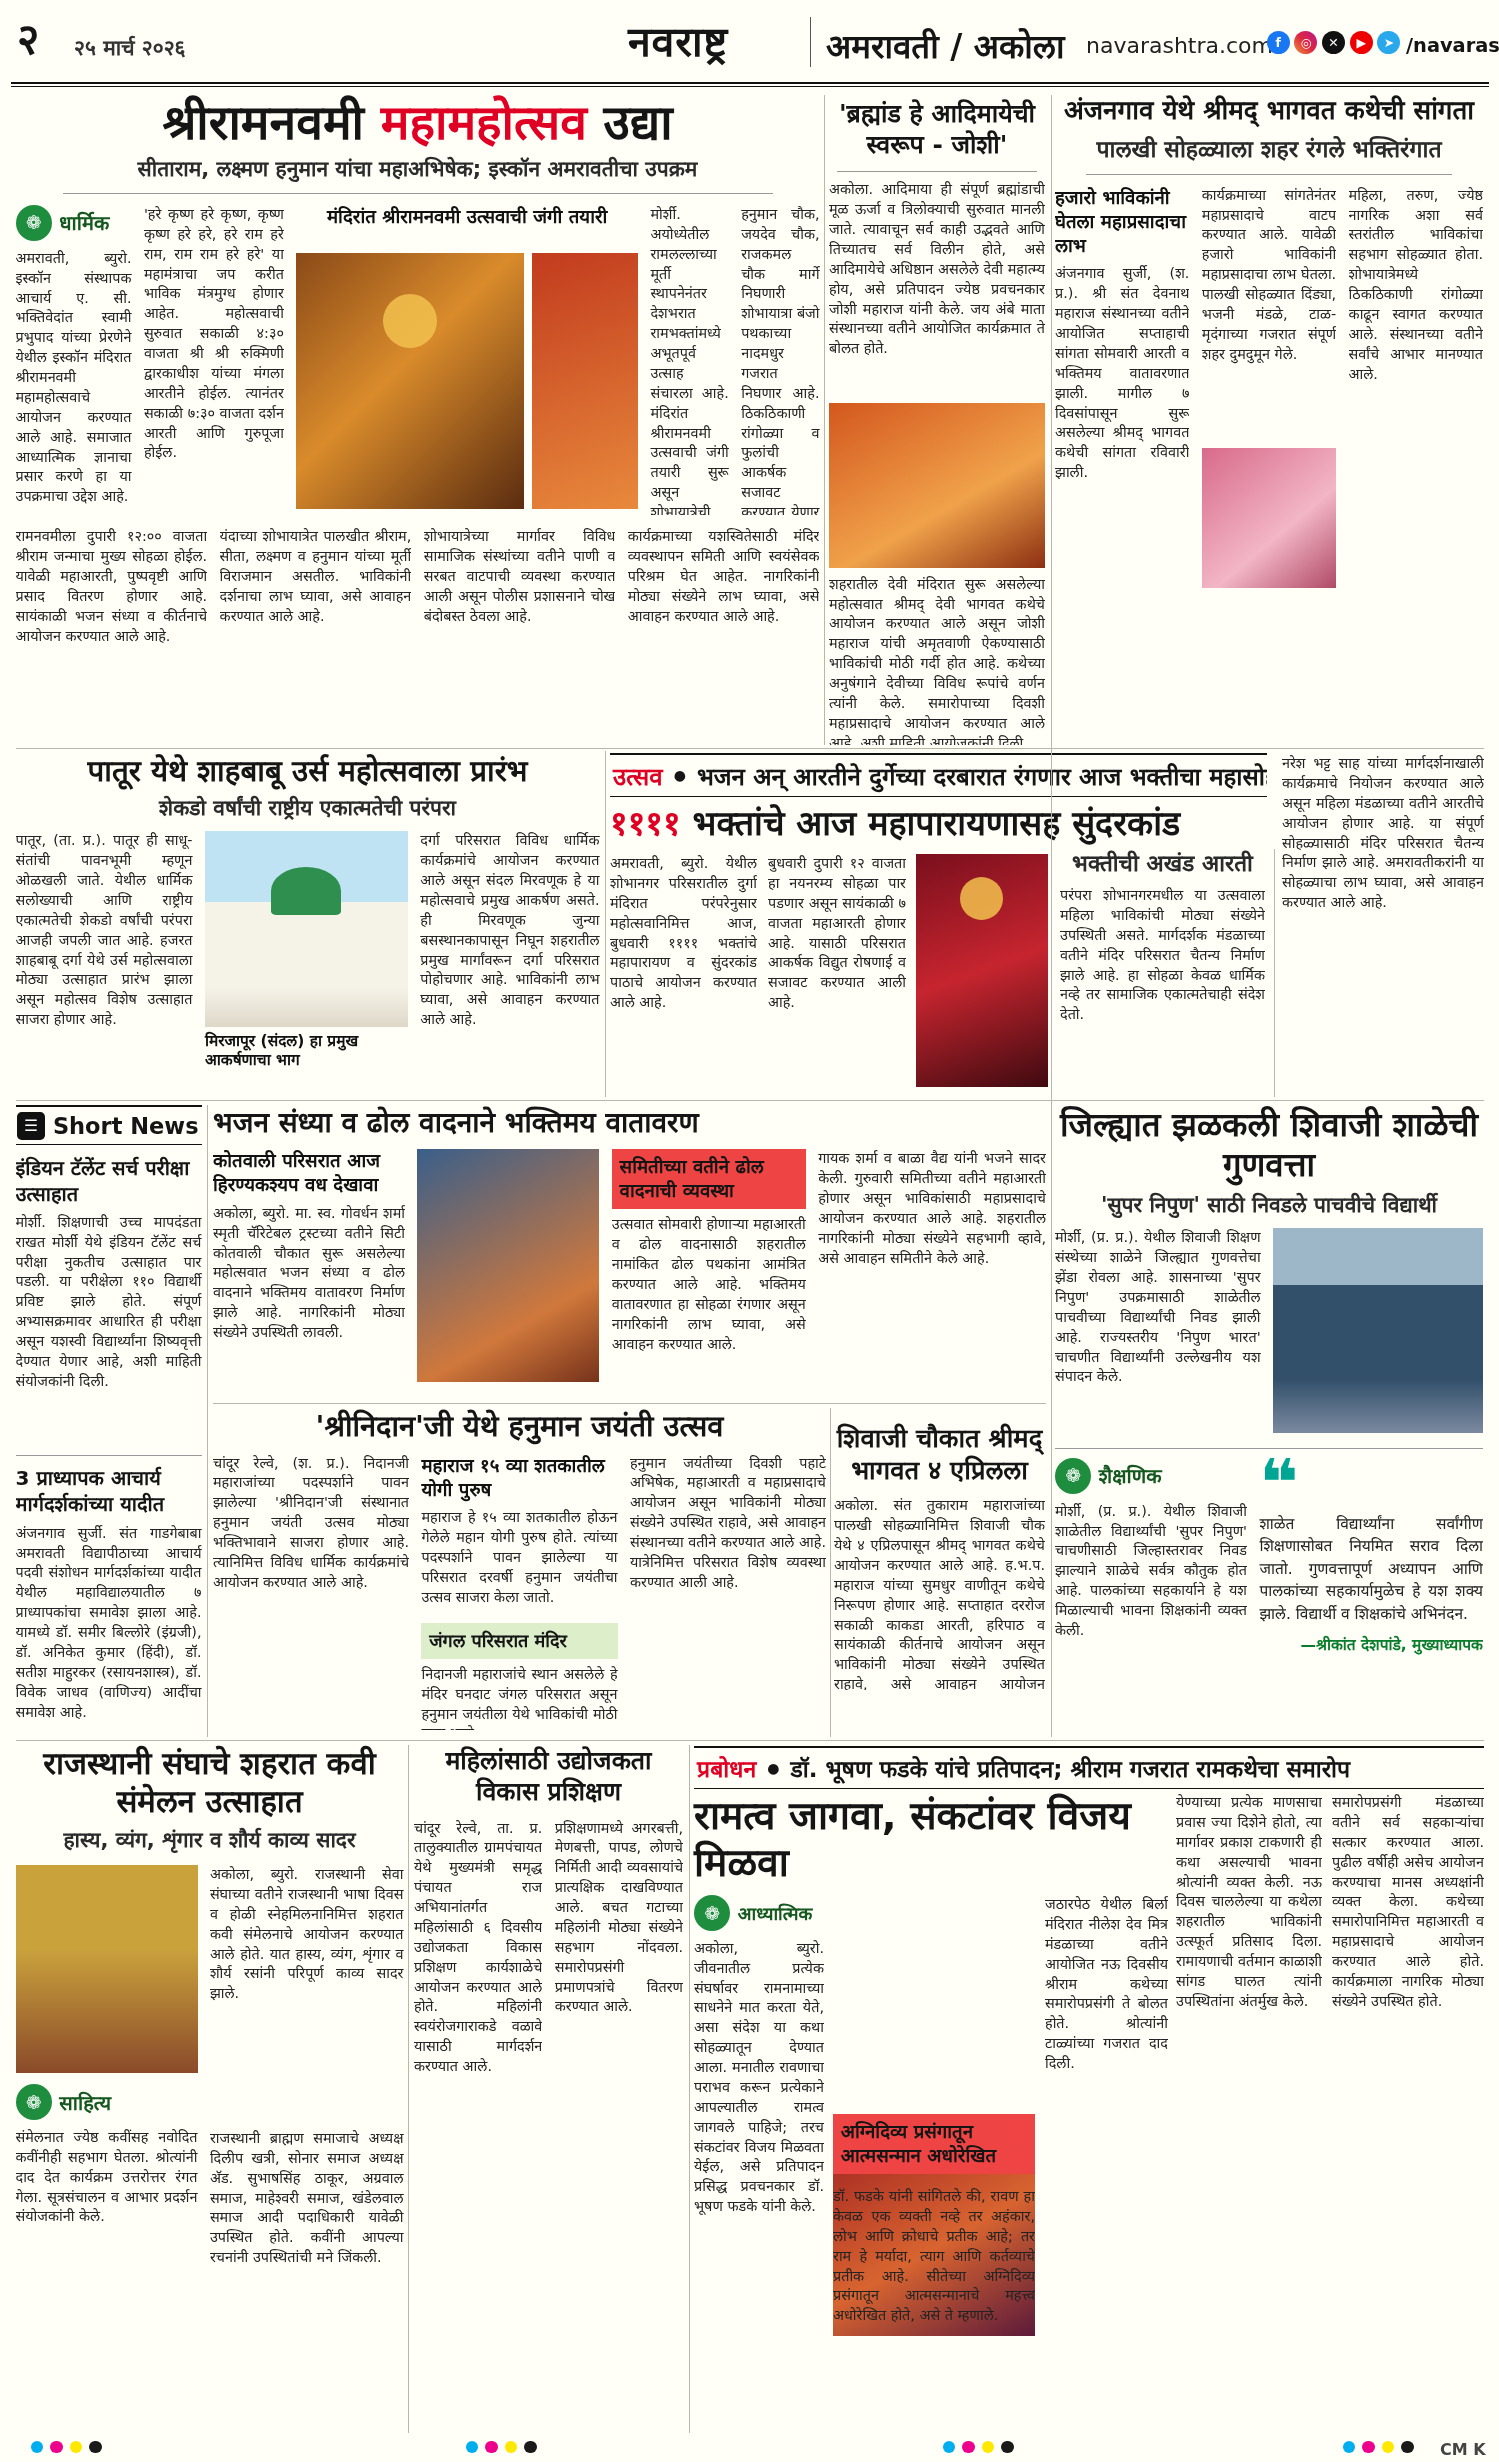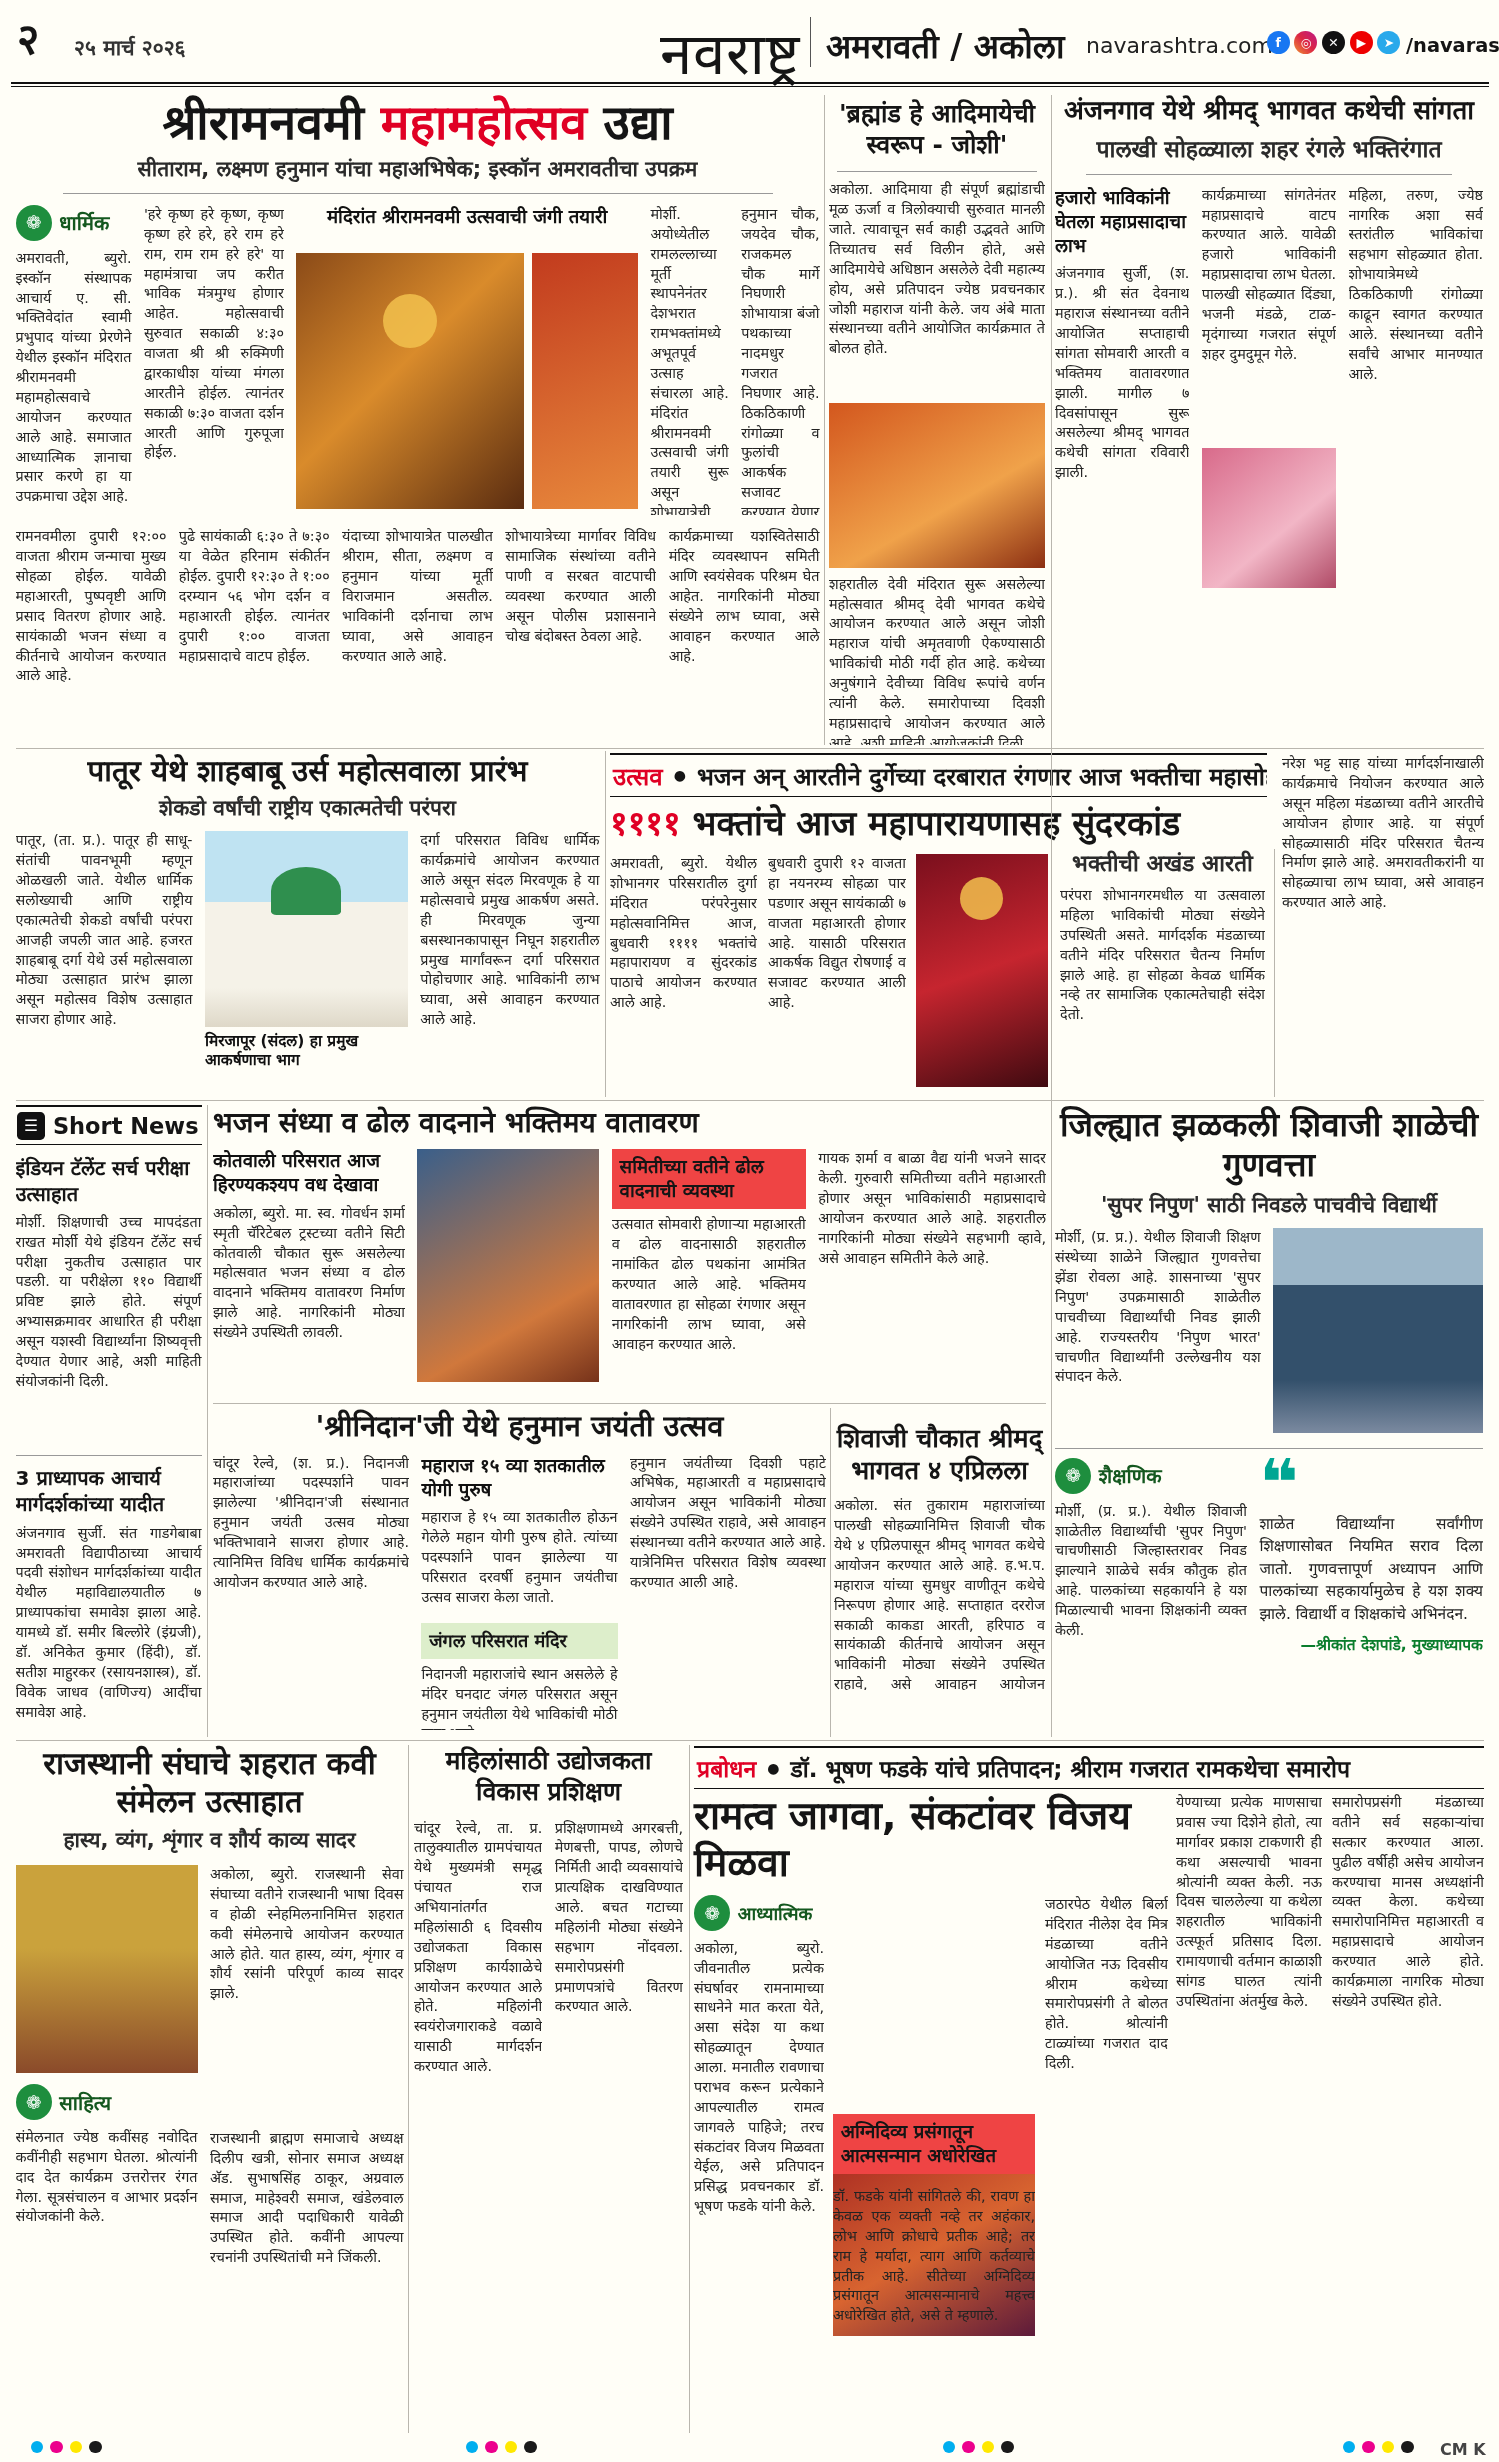--- a/index.html
+++ b/index.html
@@ -43,21 +43,21 @@
   .dome{position:absolute;left:50%;top:18%;width:70px;height:48px;margin-left:-35px;background:#2f8f4e;border-radius:50% 50% 8% 8%}
   .halo{position:absolute;left:50%;top:16%;width:54px;height:54px;margin-left:-27px;border-radius:50%;background:#f2c14e;opacity:.85}
 </style>
 </head>
 <body>
 
 <div class="page">
 
   <div class="abs" style="left:17px;top:7.8px;font-size:43px;font-weight:bold">२</div>
   <div class="abs" style="left:74px;top:33px;font-size:21px;font-weight:bold;color:#333">२५ मार्च २०२६</div>
-  <div class="abs" style="left:660px;top:12.4px;font-size:58px;font-weight:400;letter-spacing:0.8px">नवराष्ट्र</div>
+  <div class="abs" style="left:628px;top:12.4px;font-size:41px;font-weight:700;letter-spacing:0.8px">नवराष्ट्र</div>
   <div class="vrule" style="left:810px;top:17px;height:50px;background:#555"></div>
   <div class="abs" style="left:826px;top:23px;font-size:33px;font-weight:bold">अमरावती / अकोला</div>
   <div class="abs" style="left:1086px;top:33px;font-size:22px;color:#222">navarashtra.com</div>
   <div class="abs" style="left:1262px;top:31px;display:flex">
     <span class="sico" style="background:#1877f2">f</span>
     <span class="sico" style="background:linear-gradient(45deg,#f09433,#dc2743,#bc1888)">◎</span>
     <span class="sico" style="background:#111">✕</span>
     <span class="sico" style="background:#e00">▶</span>
     <span class="sico" style="background:#29a9eb">➤</span>
   </div>
@@ -88,21 +88,20 @@
             <div class="halo"></div>
           </div>
           <div class="photo" style="width:106px;height:256px;background:linear-gradient(160deg,#c23b1e,#e8893c)"></div>
         </div>
       </div>
       <div class="col bodytx">मोर्शी. अयोध्येतील रामलल्लाच्या मूर्ती स्थापनेनंतर देशभरात रामभक्तांमध्ये अभूतपूर्व उत्साह संचारला आहे. मंदिरांत श्रीरामनवमी उत्सवाची जंगी तयारी सुरू असून शोभायात्रेची तयारी पूर्ण झाली आहे.</div>
       <div class="col bodytx">हनुमान चौक, जयदेव चौक, राजकमल चौक मार्गे निघणारी शोभायात्रा बंजो पथकाच्या नादमधुर गजरात निघणार आहे. ठिकठिकाणी रांगोळ्या व फुलांची आकर्षक सजावट करण्यात येणार आहे.</div>
     </div>
     <div class="cols" style="margin-top:12.4px;height:194px">
       <div class="col bodytx">रामनवमीला दुपारी १२:०० वाजता श्रीराम जन्माचा मुख्य सोहळा होईल. यावेळी महाआरती, पुष्पवृष्टी आणि प्रसाद वितरण होणार आहे. सायंकाळी भजन संध्या व कीर्तनाचे आयोजन करण्यात आले आहे.</div>
-      <div class="col bodytx">पुढे सायंकाळी ६:३० ते ७:३० या वेळेत हरिनाम संकीर्तन होईल. दुपारी १२:३० ते १:०० दरम्यान ५६ भोग दर्शन व महाआरती होईल. त्यानंतर दुपारी १:०० वाजता महाप्रसादाचे वाटप होईल.</div>
       <div class="col bodytx">यंदाच्या शोभायात्रेत पालखीत श्रीराम, सीता, लक्ष्मण व हनुमान यांच्या मूर्ती विराजमान असतील. भाविकांनी दर्शनाचा लाभ घ्यावा, असे आवाहन करण्यात आले आहे.</div>
       <div class="col bodytx">शोभायात्रेच्या मार्गावर विविध सामाजिक संस्थांच्या वतीने पाणी व सरबत वाटपाची व्यवस्था करण्यात आली असून पोलीस प्रशासनाने चोख बंदोबस्त ठेवला आहे.</div>
       <div class="col bodytx">कार्यक्रमाच्या यशस्वितेसाठी मंदिर व्यवस्थापन समिती आणि स्वयंसेवक परिश्रम घेत आहेत. नागरिकांनी मोठ्या संख्येने लाभ घ्यावा, असे आवाहन करण्यात आले आहे.</div>
     </div>
   </div>
 
   <div class="abs" style="left:829px;top:95px;width:216px;height:650px;overflow:hidden">
     <div class="h-md center" style="font-size:25px;padding:3.1px 1.6px">'ब्रह्मांड हे आदिमायेची स्वरूप - जोशी'</div>
     <div style="border-bottom:0.8px solid #999;margin:7.8px 7.8px"></div>
     <div class="bodytx" style="height:217px">अकोला. आदिमाया ही संपूर्ण ब्रह्मांडाची मूळ ऊर्जा व त्रिलोक्याची सुरुवात मानली जाते. त्यावाचून सर्व काही उद्भवते आणि तिच्यातच सर्व विलीन होते, असे आदिमायेचे अधिष्ठान असलेले देवी महात्म्य होय, असे प्रतिपादन ज्येष्ठ प्रवचनकार जोशी महाराज यांनी केले. जय अंबे माता संस्थानच्या वतीने आयोजित कार्यक्रमात ते बोलत होते.</div>

